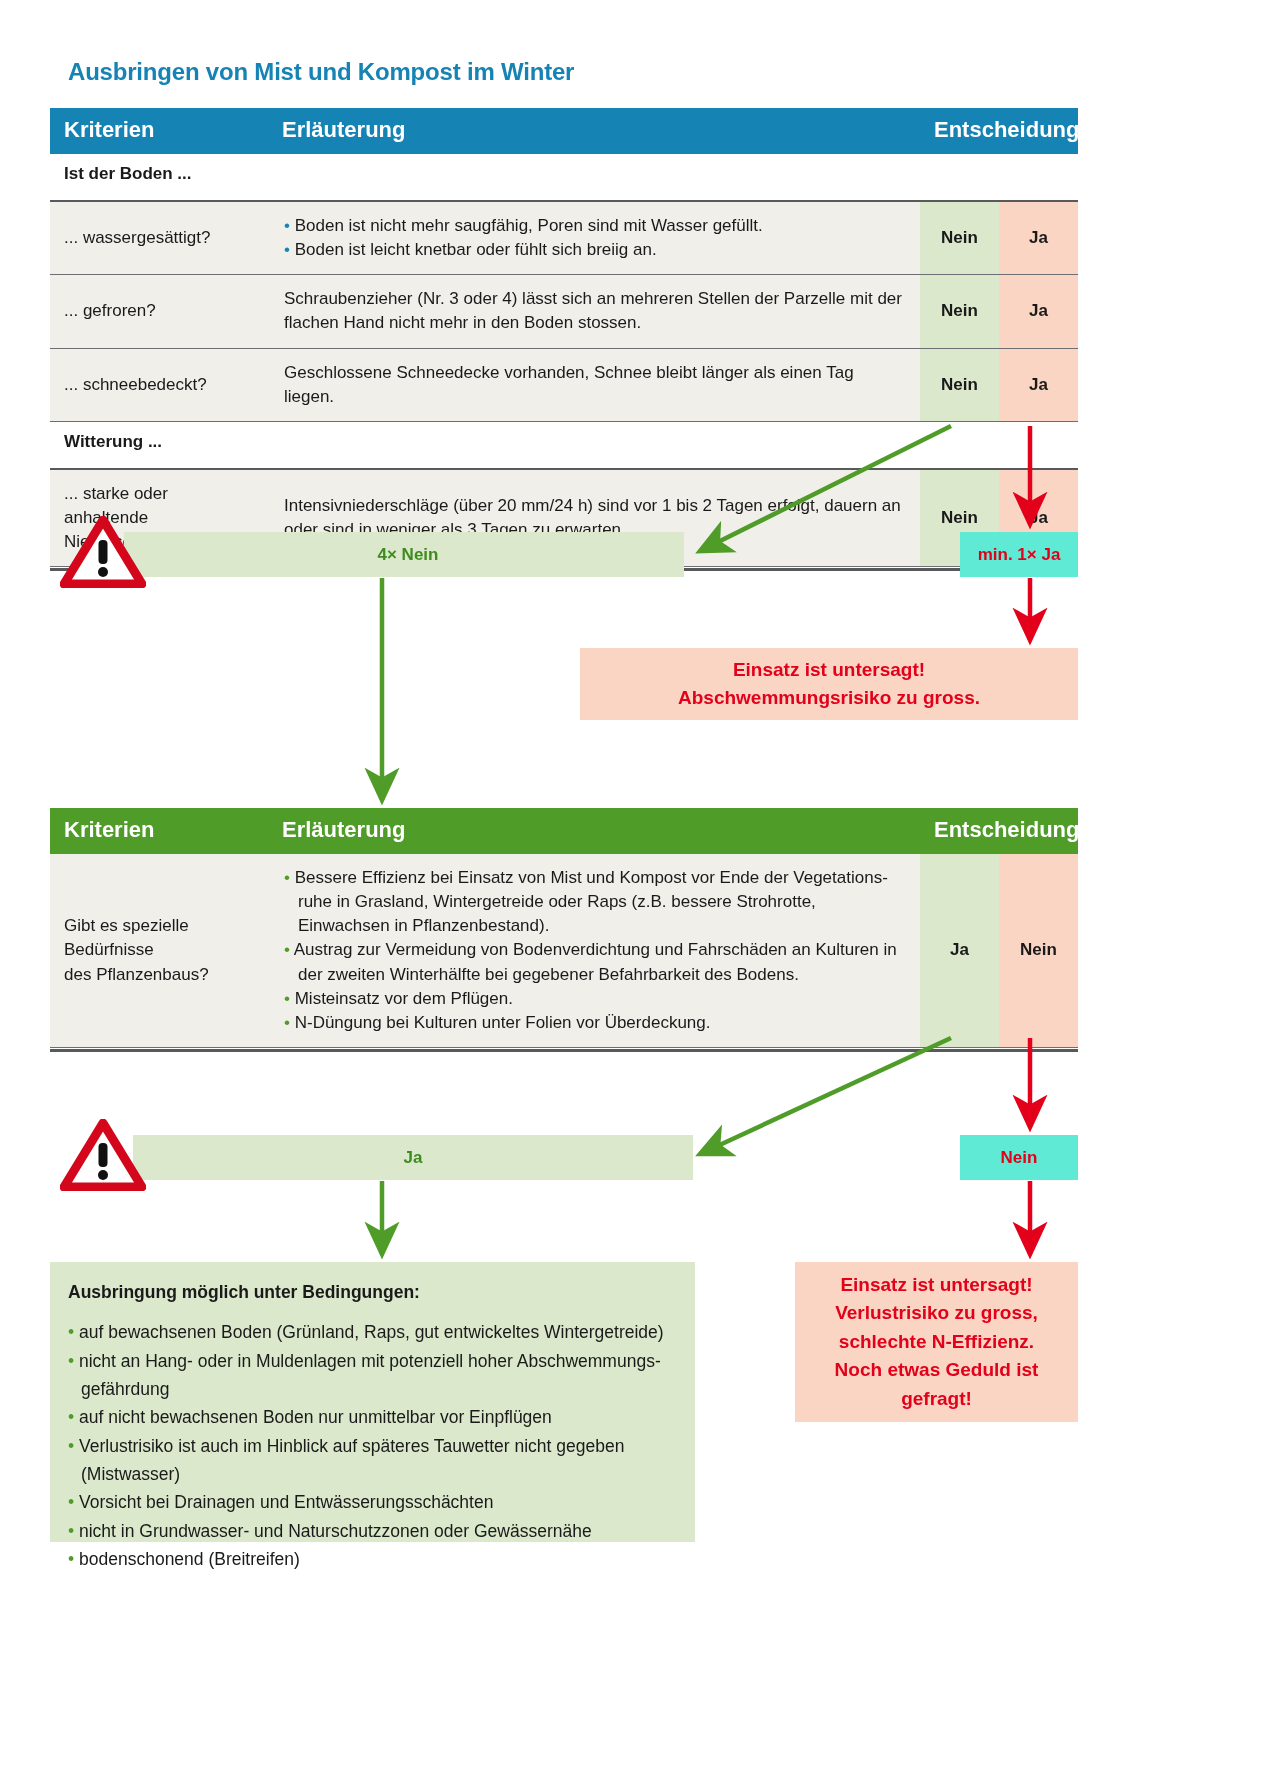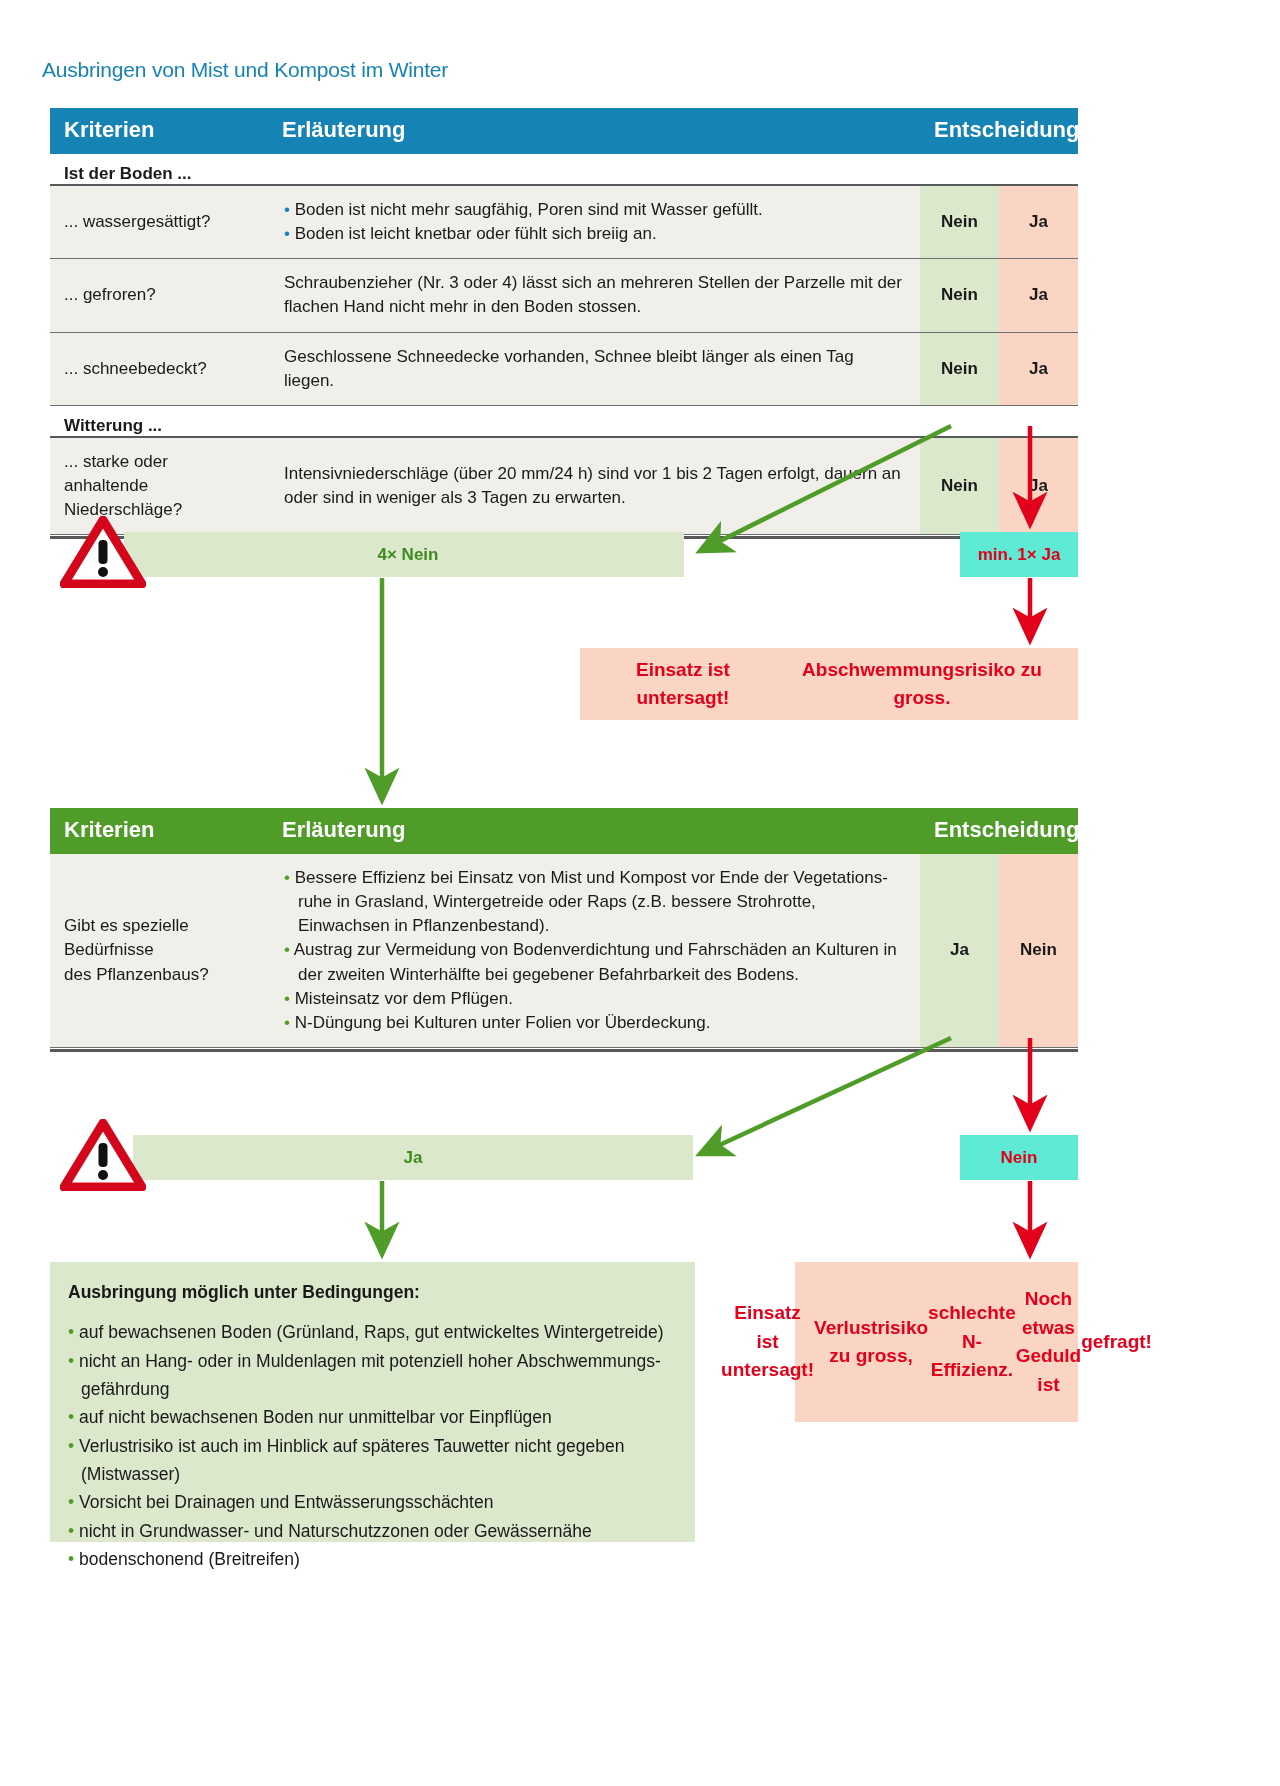--- a/index.html
+++ b/index.html
@@ -12,24 +12,24 @@
   .page {
     position: relative;
     width: 1280px;
     height: 1786px;
     background: #ffffff;
   }
 
   
   .doc-title {
     position: absolute;
-    left: 42px;
+    left: 68px;
     top: 58px;
-    font-size: 21px;
-    font-weight: normal;
+    font-size: 24px;
+    font-weight: bold;
     color: #1683b5;
     letter-spacing: -0.2px;
   }
 
   
   .tbl {
     position: absolute;
     left: 50px;
     width: 1028px;
     border-collapse: collapse;
@@ -45,21 +45,21 @@
   }
   .hdr-blue td { background: #1683b5; }
   .hdr-green td { background: #4f9c28; }
   .hdr-right { }
 
   .grp-row td {
     background: #ffffff;
     font-size: 17px;
     font-weight: bold;
     color: #1a1a1a;
-    padding: 10px 0 0 14px;
+    padding: 10px 0 16px 14px;
     border-bottom: 2px solid #58595b;
   }
 
   .body-row td {
     background: #f0efea;
     font-size: 17px;
     color: #1a1a1a;
     padding: 12px 14px;
     border-bottom: 1px solid #6d6e71;
     line-height: 1.42;
@@ -110,21 +110,21 @@
   }
   .box-red {
     position: absolute;
     background: #fbd5c4;
     color: #e2001a;
     font-weight: bold;
     font-size: 19px;
     line-height: 1.5;
     text-align: center;
     display: flex;
-    flex-direction: row;
+    flex-direction: column;
     align-items: center;
     justify-content: center;
     padding: 14px 10px;
   }
   .box-green {
     position: absolute;
     background: #dbe8cc;
     color: #1a1a1a;
     font-size: 17.5px;
     line-height: 1.62;

